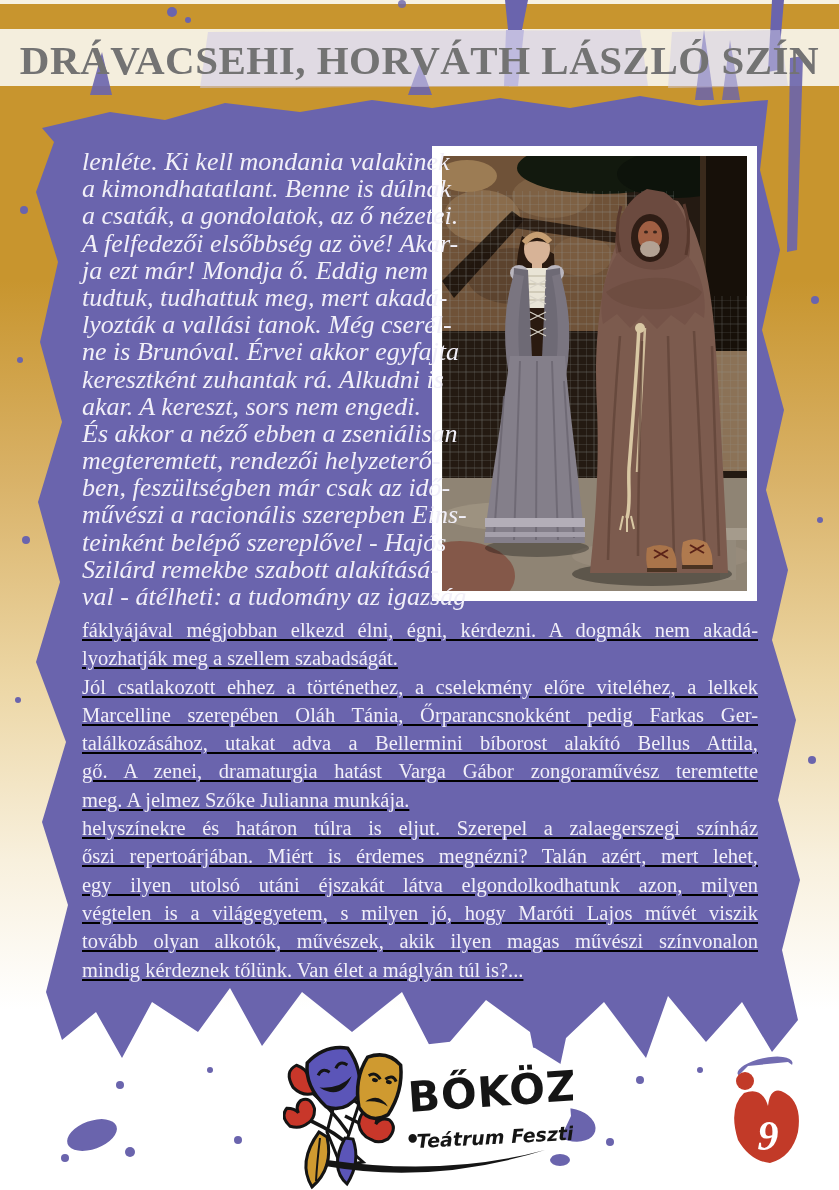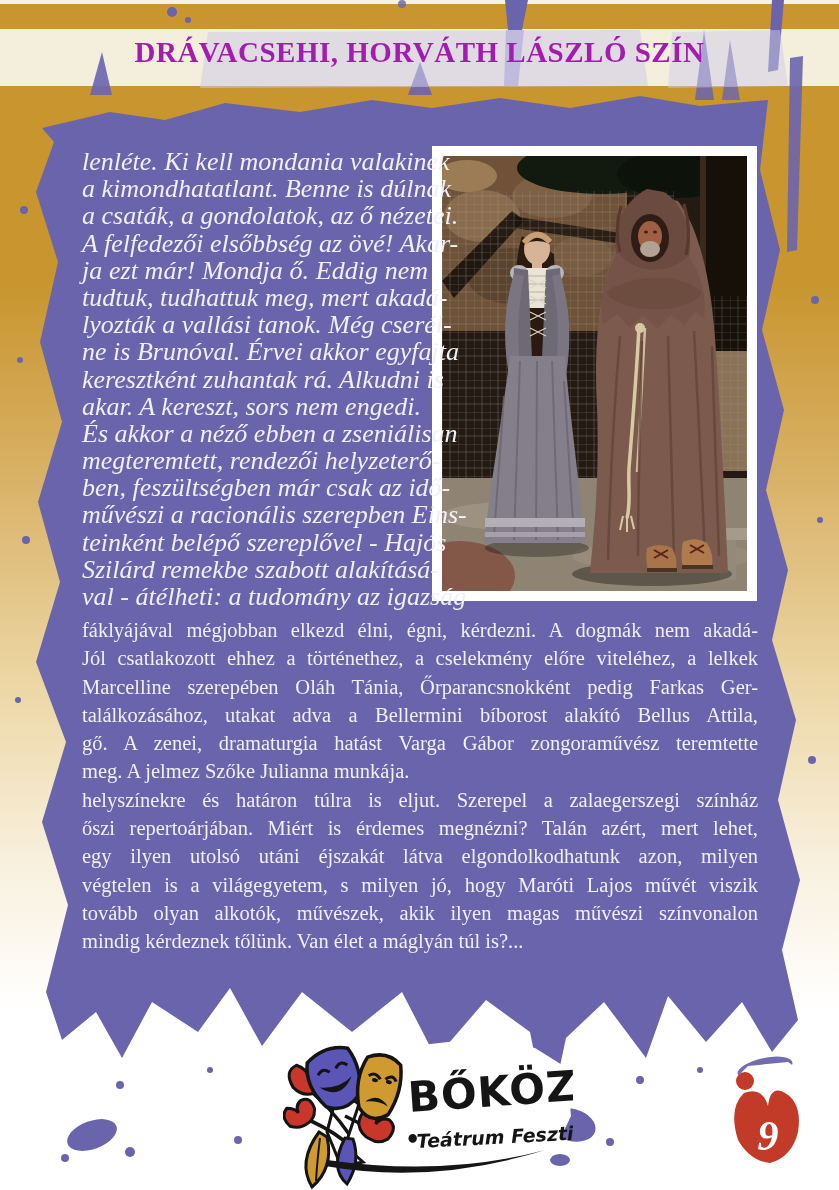--- a/index.html
+++ b/index.html
@@ -6,27 +6,27 @@
   body{width:839px;height:1190px;overflow:hidden;font-family:"Liberation Serif","DejaVu Serif",serif;}
   .page{position:relative;width:839px;height:1190px;overflow:hidden;background:#fff;}
   
   .bg{position:absolute;inset:0;z-index:0;
       background:linear-gradient(180deg,#c8952e 0px,#c8952e 280px,#d9b268 480px,#ecd6a4 680px,#f8f0dd 860px,#ffffff 1010px,#ffffff 1190px);}
   .top-strip{position:absolute;left:0;top:0;width:839px;height:4px;background:#f7f2e3;z-index:1;}
   .gold-band{position:absolute;left:0;top:4px;width:839px;height:25px;background:#c8952e;z-index:1;}
   .title-band{position:absolute;left:0;top:29px;width:839px;height:57px;background:#f4eedd;z-index:1;}
   .paint{position:absolute;inset:0;z-index:2;pointer-events:none;}
   .page-title{position:absolute;left:0;top:36px;width:839px;z-index:3;margin:0;
-      text-align:center;font-size:29px;font-weight:700;letter-spacing:.5px;color:#a21caf;
+      text-align:center;font-size:41px;font-weight:700;letter-spacing:.5px;color:#737373;
       font-family:"Liberation Serif","DejaVu Serif",serif;}
   .photo{position:absolute;left:432px;top:146px;width:325px;height:455px;background:#ffffff;
       padding:10px;box-sizing:border-box;z-index:3;}
   .photo svg{display:block;width:100%;height:100%;}
   .col-text{position:absolute;left:82px;top:148px;width:346px;z-index:3;}
-  .full-text{position:absolute;left:82px;top:616px;width:676px;z-index:3;}
+  .full-text{position:absolute;left:82px;top:616px;width:676px;z-index:3;text-decoration:underline;}
   .tline{white-space:nowrap;color:#f1eff8;text-align:justify;text-align-last:justify;}
   .tline.nj{text-align:left;text-align-last:left;}
   .col-text .tline{height:27.2px;line-height:27.2px;font-size:26px;font-style:italic;}
   .full-text .tline{height:28.3px;line-height:28.3px;font-size:20.5px;}
   .logo{position:absolute;left:283px;top:1038px;width:290px;height:152px;z-index:3;}
   .badge{position:absolute;left:718px;top:1062px;width:100px;height:122px;z-index:3;}
 </style>
 </head>
 <body>
 
@@ -183,20 +183,21 @@
       <div class="tline">És akkor a néző ebben a zseniálisan</div>
       <div class="tline">megteremtett, rendezői helyzeterő-</div>
       <div class="tline">ben, feszültségben már csak az idő-</div>
       <div class="tline">művészi a racionális szerepben Eins-</div>
       <div class="tline">teinként belépő szereplővel - Hajós</div>
       <div class="tline">Szilárd remekbe szabott alakításá-</div>
       <div class="tline nj">val - átélheti: a tudomány az igazság</div>
     </div>
   <div class="full-text">
       <div class="tline">fáklyájával mégjobban elkezd élni, égni, kérdezni. A dogmák nem akadá-</div>
+      <div class="tline nj">lyozhatják meg a szellem szabadságát.</div>
       <div class="tline">Jól csatlakozott ehhez a történethez, a cselekmény előre viteléhez, a lelkek</div>
       <div class="tline">Marcelline szerepében Oláh Tánia, Őrparancsnokként pedig Farkas Ger-</div>
       <div class="tline">találkozásához, utakat adva a Bellermini bíborost alakító Bellus Attila,</div>
       <div class="tline">gő.  A zenei, dramaturgia hatást Varga Gábor zongoraművész teremtette</div>
       <div class="tline nj">meg. A jelmez Szőke Julianna munkája.</div>
       <div class="tline">helyszínekre és  határon túlra is eljut.  Szerepel a zalaegerszegi színház</div>
       <div class="tline">őszi repertoárjában. Miért is érdemes megnézni? Talán azért, mert lehet,</div>
       <div class="tline">egy ilyen utolsó utáni éjszakát látva elgondolkodhatunk azon, milyen</div>
       <div class="tline">végtelen is a világegyetem,  s milyen jó, hogy Maróti Lajos művét viszik</div>
       <div class="tline">tovább olyan alkotók, művészek, akik ilyen magas művészi  színvonalon</div>

